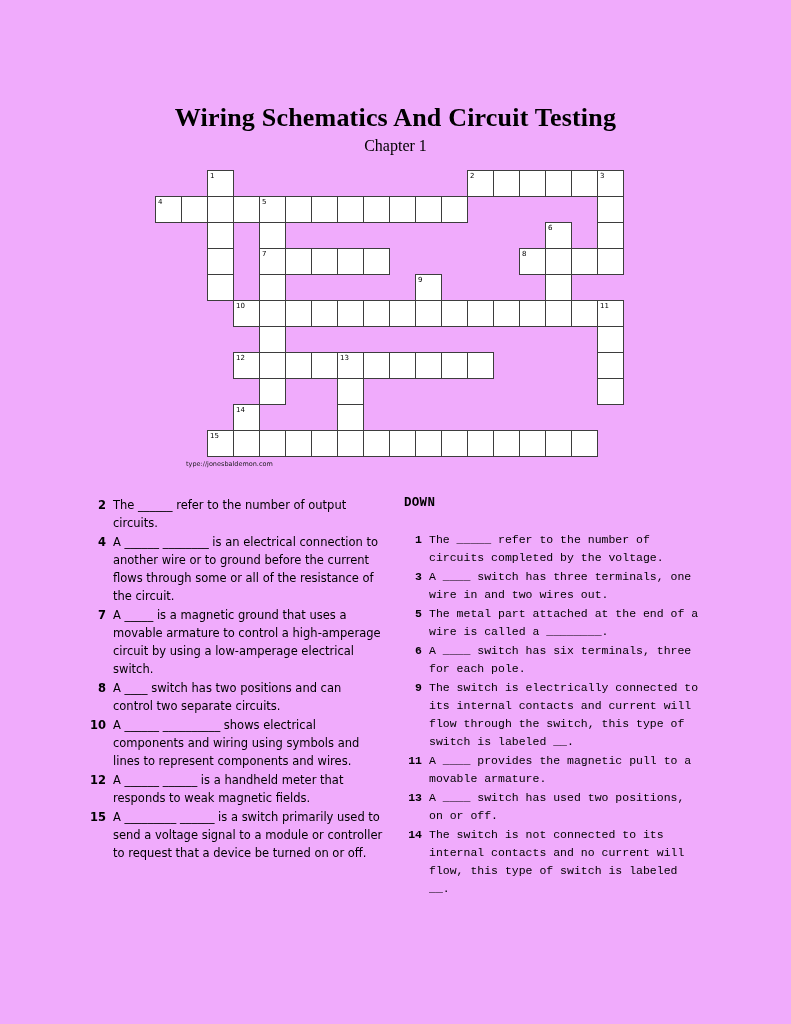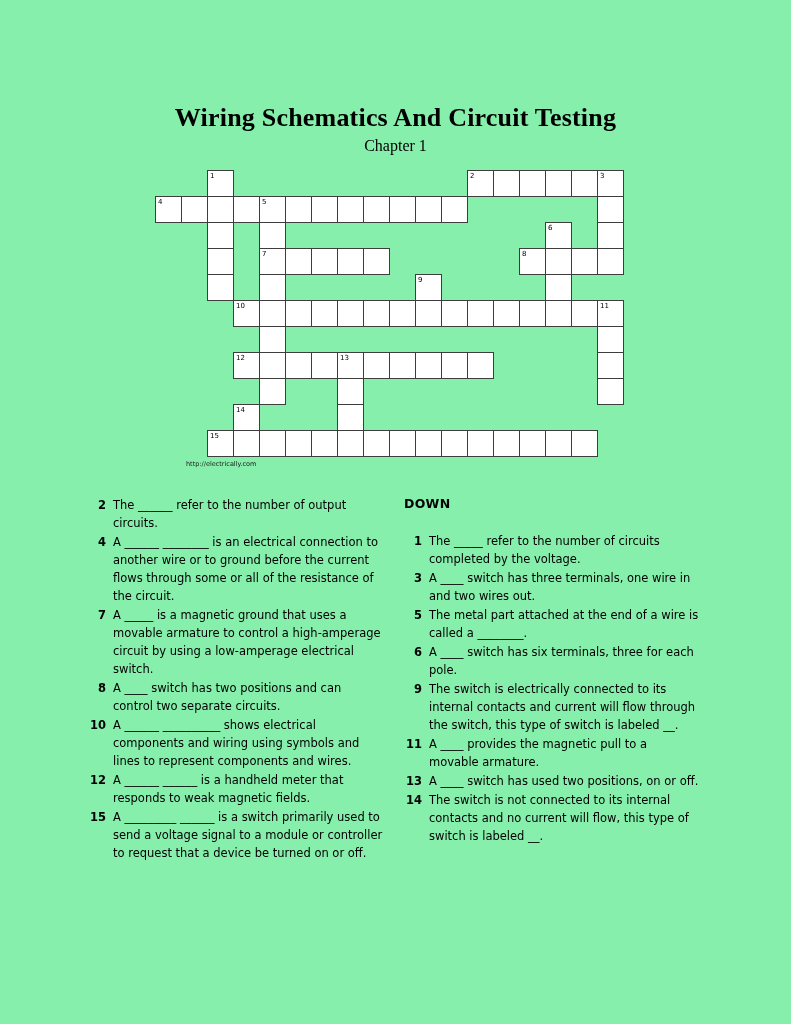--- a/index.html
+++ b/index.html
@@ -2,21 +2,21 @@
 <html><head>
 <meta charset="utf-8">
 <style>
   * { margin:0; padding:0; box-sizing:border-box; }
   html,body { background:#fff; }
   body {
     width:791px; height:1024px; position:relative;
     font-family:"DejaVu Sans", sans-serif; color:#000;
     overflow:hidden;
   }
-  .page { position:absolute; inset:0; background:#86efac;padding-left:36px; }
+  .page { position:absolute; inset:0; background:#f0abfc;padding-left:36px; }
 
   .title {
     position:absolute; top:103px; left:0; width:100%;
     text-align:center; font-family:"Liberation Serif", serif;
     font-weight:bold; font-size:26px; letter-spacing:0.2px;
   }
   .subtitle {
     position:absolute; top:137px; left:0; width:100%;
     text-align:center; font-family:"Liberation Serif", serif;
     font-size:16px;
@@ -35,21 +35,21 @@
     font-size:7px; line-height:8px; font-family:"DejaVu Sans", sans-serif;
   }
 
   .url {
     position:absolute; left:186px; top:460px;
     font-size:6.5px; line-height:8px; color:#1a1a1a;
   }
 
   .clues-col { position:absolute; top:496px; width:300px; }
   .across-col { left:88px; }
-  .down-col { left:404px; }
+  .down-col { left:404px;font-family:Liberation Mono, monospace; }
   .clues-header {
     font-weight:bold; font-size:12.5px; letter-spacing:0.3px;
     margin-bottom:21px;
   }
   .clue {
     display:flex; font-size:11.5px; line-height:18px;
     margin-bottom:1px;
   }
   .cnum {
     width:18px; min-width:18px; text-align:right;
@@ -177,21 +177,21 @@
       <div class="cell" style="left: 234px; top: 260px;"></div>
       <div class="cell" style="left: 260px; top: 260px;"></div>
       <div class="cell" style="left: 286px; top: 260px;"></div>
       <div class="cell" style="left: 312px; top: 260px;"></div>
       <div class="cell" style="left: 338px; top: 260px;"></div>
       <div class="cell" style="left: 364px; top: 260px;"></div>
       <div class="cell" style="left: 390px; top: 260px;"></div>
       <div class="cell" style="left: 416px; top: 260px;"></div>
     </div>
 
-  <div class="url">http://electrically.com</div>
+  <div class="url">type://jonesbaldemon.com</div>
 
   <div class="clues-col across-col">
     <div id="across-list">
         <div class="clue">
           <span class="cnum">2</span>
           <span class="ctxt">The ______ refer to the number of output circuits.</span>
         </div>
         <div class="clue">
           <span class="cnum">4</span>
           <span class="ctxt">A ______ ________ is an electrical connection to another wire or to ground before the current flows through some or all of the resistance of the circuit.</span>

